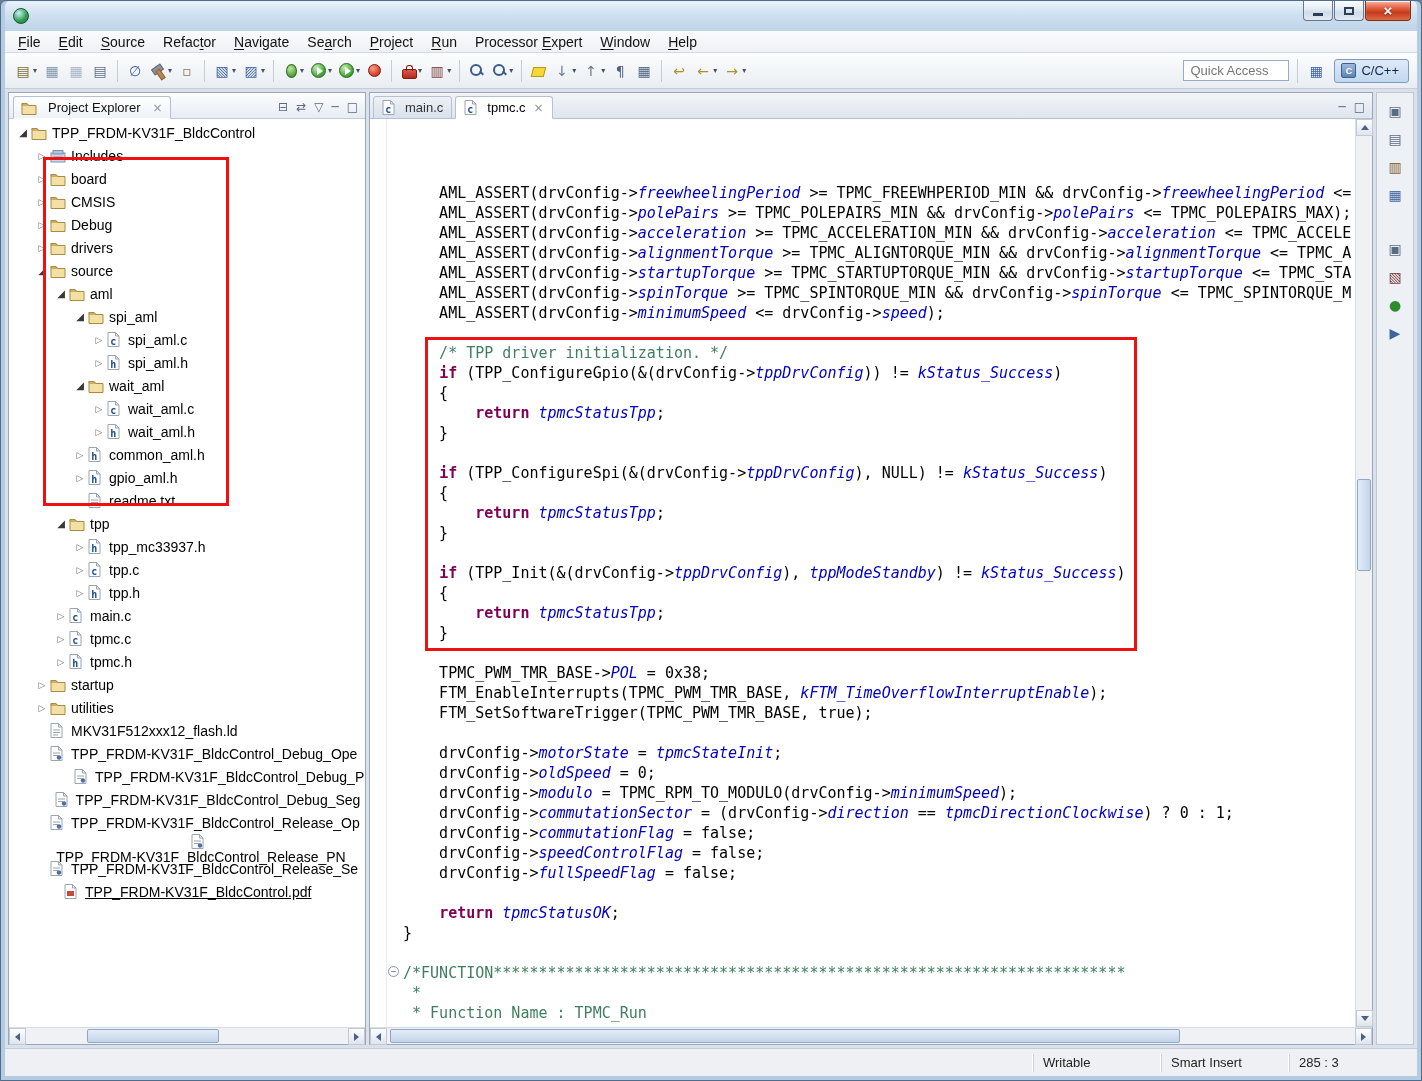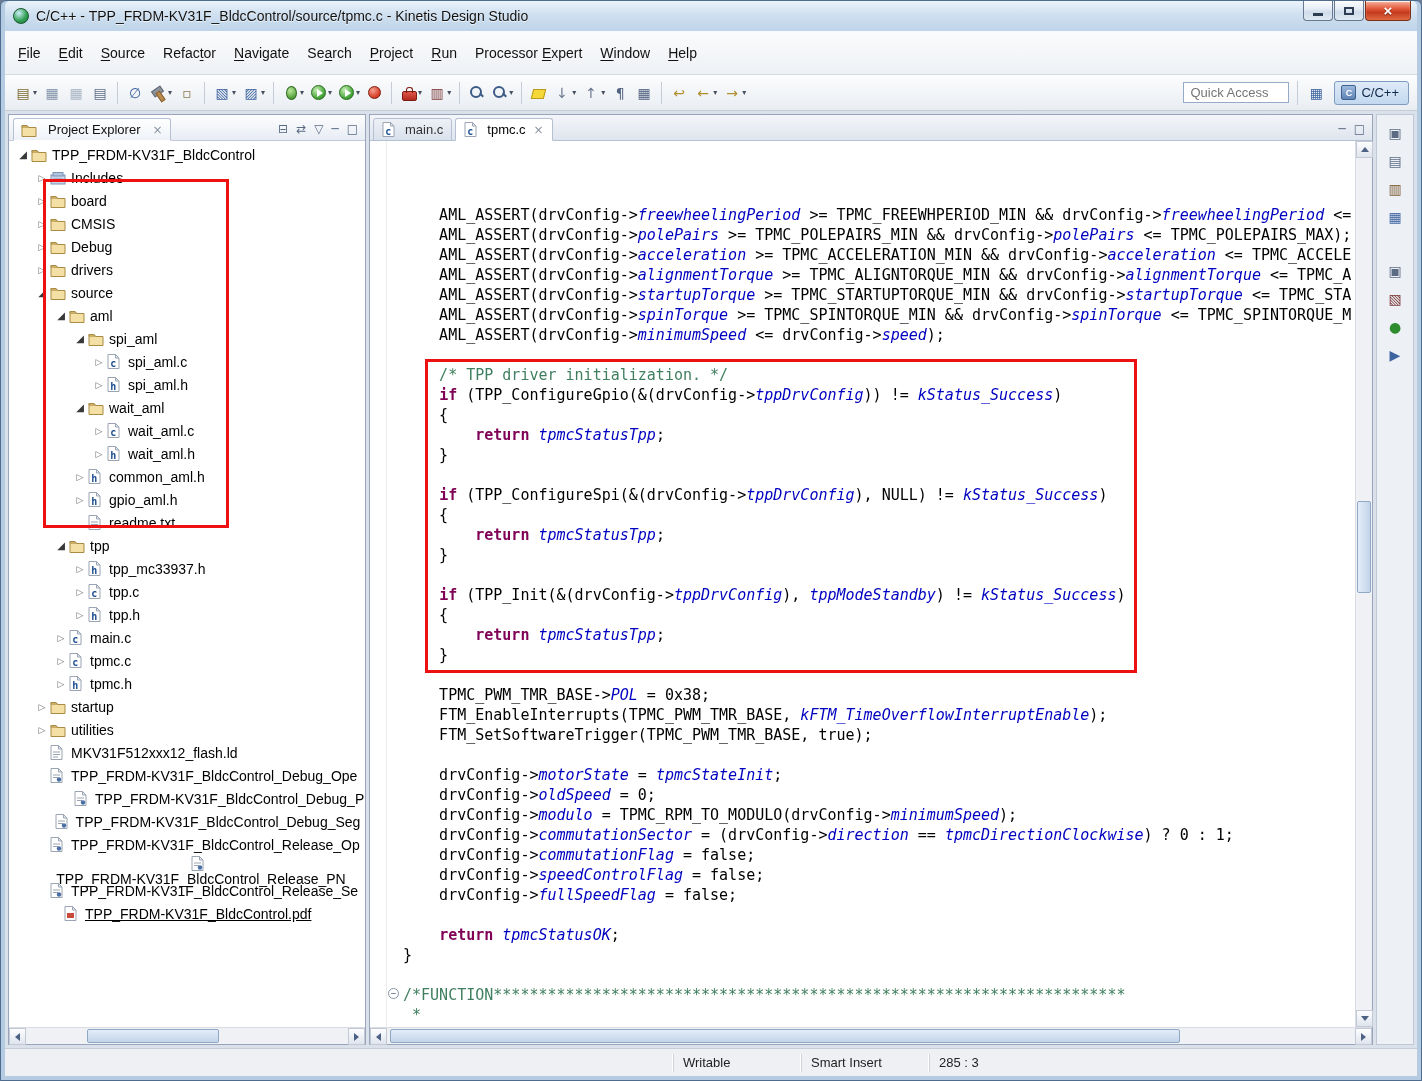--- a/index.html
+++ b/index.html
@@ -20,21 +20,21 @@
   .cap-btn{width:30px;height:20px;margin-left:1px;border:1px solid #68788f;border-top:none;
     border-radius:0 0 4px 4px;display:flex;align-items:center;justify-content:center;
     background:linear-gradient(#fbfdfe,#e5edf5 40%,#cfdcea 60%,#e0eaf3);
     box-shadow:inset 0 1px 1px rgba(255,255,255,.9);}
   .glyph-min{width:10px;height:3px;background:#2d3e52;margin-top:7px;}
   .glyph-max{width:10px;height:8px;border:2px solid #2d3e52;background:transparent;}
   .cap-close{width:46px;background:linear-gradient(#f6b39e,#e25a3c 40%,#c43a1d 60%,#e06a44);
     border-color:#7e3017;color:#fff;font-size:15px;font-weight:bold;text-shadow:0 1px 1px rgba(0,0,0,.45);}
 
   
-  .menubar{height:44px;background:linear-gradient(#fafbfc,#eef1f5);display:flex;align-items:center;
+  .menubar{height:22px;background:linear-gradient(#fafbfc,#eef1f5);display:flex;align-items:center;
     padding-left:4px;border-bottom:1px solid #d5dae2;font-size:14px;color:#111;}
   .menu-item{padding:3px 9px;white-space:nowrap;}
   .menu-item u{text-underline-offset:2px;}
 
   
   .toolbar{height:36px;background:linear-gradient(#fcfdfe,#e9edf2);border-bottom:1px solid #c6cdd7;
     display:flex;align-items:center;padding:2px 8px 2px 6px;}
   .tb-sep{width:1px;height:22px;background:#c6ccd5;margin:0 5px;flex:0 0 auto;}
   .tb-btn{display:flex;align-items:center;padding:2px 2px;margin:0 1px;border-radius:3px;flex:0 0 auto;}
   .tico{width:18px;height:18px;display:inline-flex;align-items:center;justify-content:center;
@@ -140,33 +140,32 @@
   .sb-thumb-h{position:absolute;top:1px;height:14px;border:1px solid #90a7c5;border-radius:2px;
     background:linear-gradient(#e4edf8,#c3d4e9);}
 
   
   .strip-ico{width:22px;height:22px;margin:3px 0;display:flex;align-items:center;justify-content:center;
     font-family:"DejaVu Sans",sans-serif;font-size:14px;border-radius:3px;}
   .strip-gap{height:26px;}
 
   
   .statusbar{height:28px;background:#eef0f3;border-top:1px solid #c6cdd7;display:flex;align-items:center;
-    font-size:13px;color:#222;flex:0 0 auto;}
+    font-size:13px;color:#222;flex:0 0 auto;justify-content:flex-end;}
   .status-spacer{width:668px;flex:0 0 auto;}
   .status-cell{width:128px;height:18px;display:flex;align-items:center;padding-left:9px;
     border-left:1px solid #cdd2d9;box-shadow:-1px 0 0 #fff;}
 </style>
 </head>
 <body>
 
 <div class="window">
 
   <div class="titlebar">
     <div class="app-icon"></div>
-    <div class="title-text">C/C++ - TPP_FRDM-KV31F_BldcControl/source/tpmc.c - Kinetis Design Studio</div>
     <div class="cap-btns">
       <div class="cap-btn">
           <span class="glyph-min"></span>
         </div>
       <div class="cap-btn">
           <span class="glyph-max"></span>
         </div>
       <div class="cap-btn cap-close">
           <span>×</span>
         </div>

